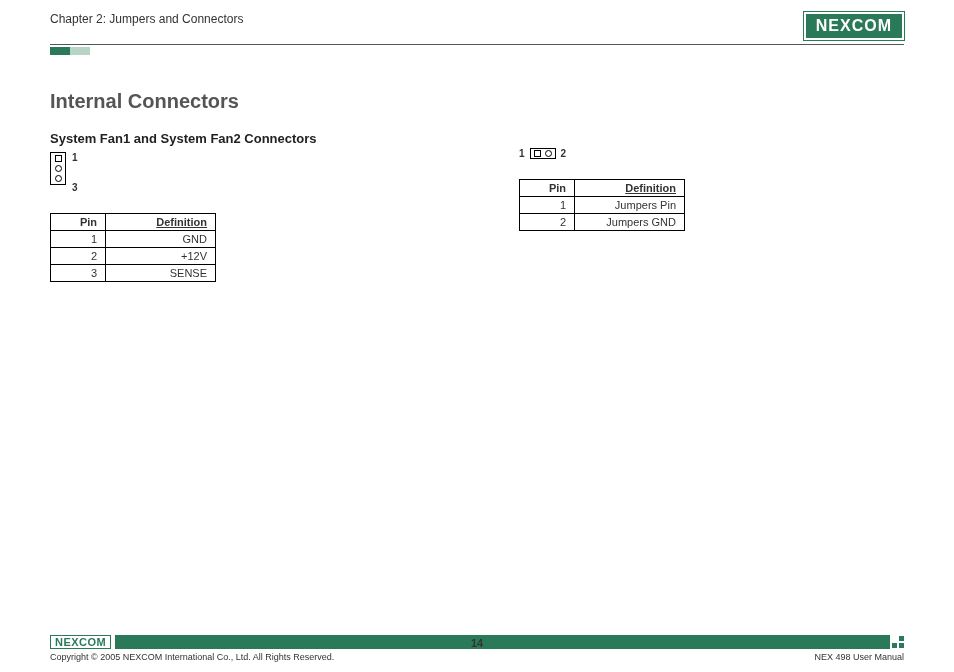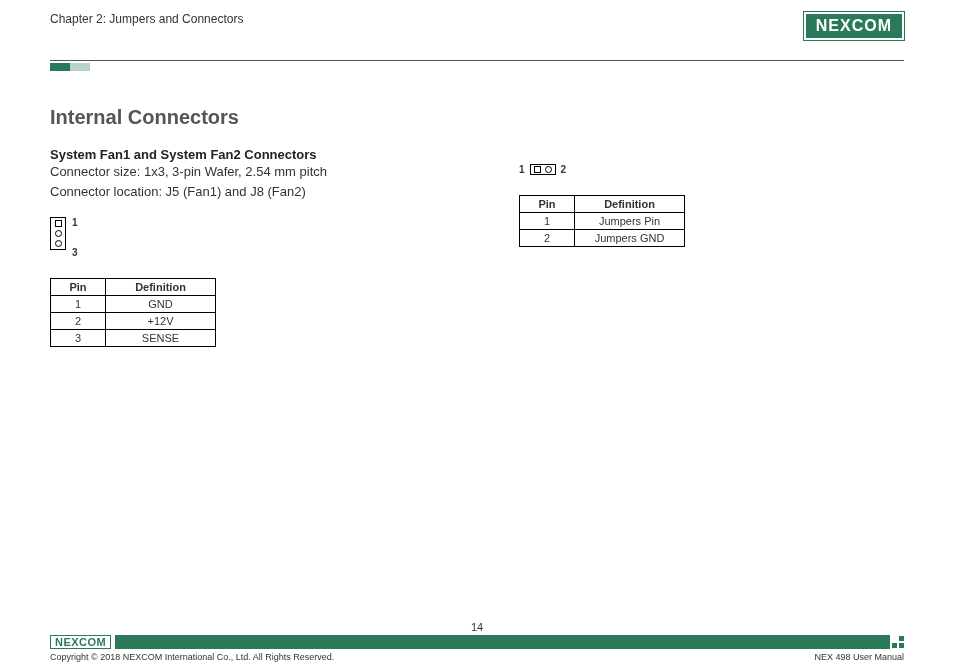--- a/index.html
+++ b/index.html
@@ -12,21 +12,21 @@
     position: relative;
   }
   .page {
     padding: 12px 50px 0 50px;
   }
   .header {
     display: flex;
     justify-content: space-between;
     align-items: flex-start;
     border-bottom: 1px solid #555;
-    padding-bottom: 20px;
+    padding-bottom: 4px;
     position: relative;
   }
   .chapter-title {
     font-size: 12px;
     color: #333;
   }
   .logo-top {
     background: #2a7a5a;
     color: #fff;
     font-weight: bold;
@@ -56,20 +56,21 @@
   h1.section-title {
     font-size: 20px;
     color: #555;
     font-weight: bold;
     margin-bottom: 18px;
   }
   h2.sub-title {
     font-size: 13px;
     font-weight: bold;
     color: #222;
+    margin-bottom: 6px;
   }
   .desc {
     font-size: 13px;
     line-height: 1.5;
     color: #333;
     margin-bottom: 16px;
   }
 
   .pin-diagram-v {
     display:flex; align-items:flex-start; gap:6px; margin-bottom:20px;
@@ -90,25 +91,25 @@
     border:1px solid #000; padding:1px 3px; display:flex; gap:4px; align-items:center;
   }
 
   table.pin-table {
     border-collapse: collapse;
     font-size: 11px;
   }
   table.pin-table th, table.pin-table td {
     border:1px solid #000;
     padding: 2px 8px;
-    text-align:center;
+    text-align:right;
   }
   table.pin-table th { font-weight:bold; }
   table.pin-table .col-pin { width:55px; }
-  table.pin-table .col-def { width:110px; }
+  table.pin-table .col-def { width:110px;text-decoration:underline; }
 
   .footer {
     position:absolute;
     bottom:10px;
     left:50px; right:50px;
   }
   .footer-bar {
     height:14px;
     display:flex;
     align-items:center;
@@ -129,21 +130,21 @@
   .footer-caps {
     width:12px; display:flex; flex-direction:column; gap:2px; margin-left:2px;
   }
   .cap-sq { width:5px; height:5px; background:#2a7a5a; }
   .cap-row { display:flex; gap:2px; }
   .footer-text {
     display:flex; justify-content:space-between;
     font-size:9px; color:#333; margin-top:3px;
   }
   .page-num {
-    position:absolute; left:0; right:0; text-align:center; font-size:11px; font-weight:normal; bottom:29px;
+    position:absolute; left:0; right:0; text-align:center; font-size:11px; font-weight:bold; bottom:13px;
   }
 </style>
 </head>
 <body>
 
 <div class="page">
   <div class="header">
     <div class="chapter-title">Chapter 2: Jumpers and Connectors</div>
     <div class="logo-top">
       <span>NEXCOM</span>
@@ -151,24 +152,20 @@
   </div>
   <div class="tab-bar">
     <div class="tab-dark"></div>
       <div class="tab-light"></div>
   </div>
 
   <div class="content">
     <div class="col">
       <h1 class="section-title">Internal Connectors</h1>
       <h2 class="sub-title">System Fan1 and System Fan2 Connectors</h2>
-      <div class="desc">
-        <div>Connector size: 1x3, 3-pin Wafer, 2.54 mm pitch</div>
-        <div>Connector location: J5 (Fan1) and J8 (Fan2)</div>
-      </div>
 
       <div class="pin-diagram-v">
         <div class="pin-box-v">
           <div class="pin-sq"></div>
           <div class="pin-circ"></div>
           <div class="pin-circ"></div>
         </div>
         <div class="pin-labels-v">
           <span>1</span>
           <span>&nbsp;</span>
@@ -242,16 +239,16 @@
           <div class="cap-sq"></div>
         </div>
       <div class="cap-row">
           <div class="cap-sq"></div>
           <div class="cap-sq"></div>
         </div>
     </div>
   </div>
   <div class="page-num">14</div>
   <div class="footer-text">
-    <span>Copyright © 2018 NEXCOM International Co., Ltd. All Rights Reserved.</span>
+    <span>Copyright © 2005 NEXCOM International Co., Ltd. All Rights Reserved.</span>
     <span>NEX 498 User Manual</span>
   </div>
 </div>
 
 </body></html>

